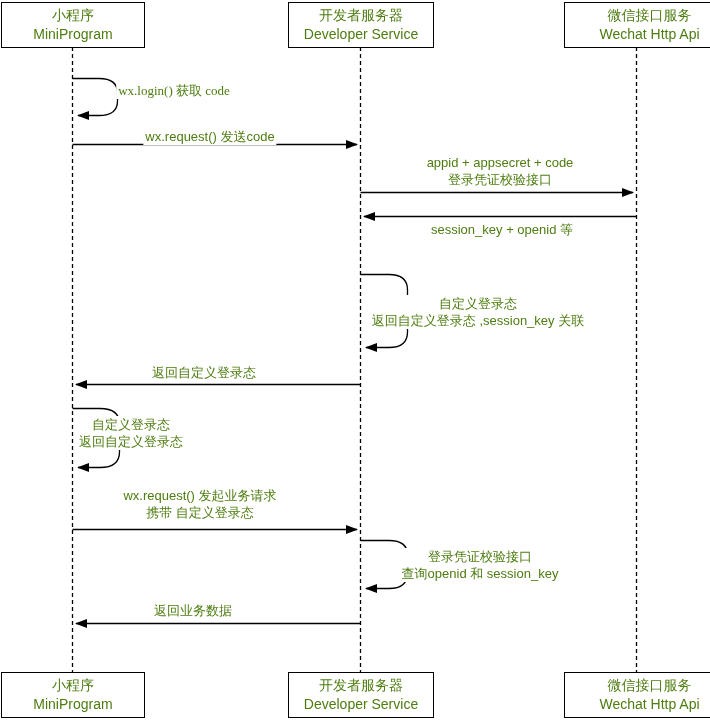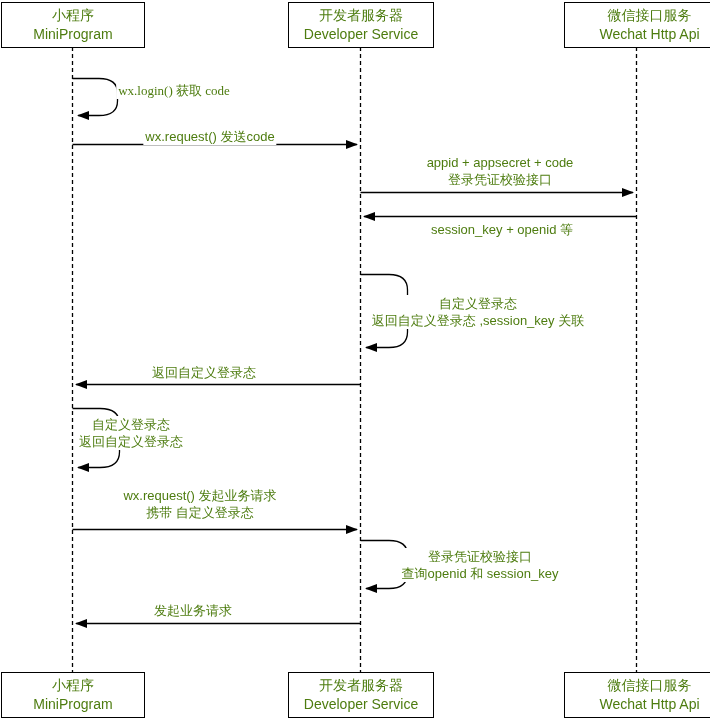--- a/index.html
+++ b/index.html
@@ -142,16 +142,16 @@
     <div>wx.request() 发起业务请求</div>
     <div>携带 自定义登录态</div>
   </div>
 
   <div class="msg-label" style="left:480px; top:548px;">
     <div>登录凭证校验接口</div>
     <div>查询openid 和 session_key</div>
   </div>
 
   <div class="msg-label" style="left:193px; top:602px;">
-    <div>发起业务请求</div>
+    <div>返回业务数据</div>
   </div>
 
 </div>
 
 </body></html>

